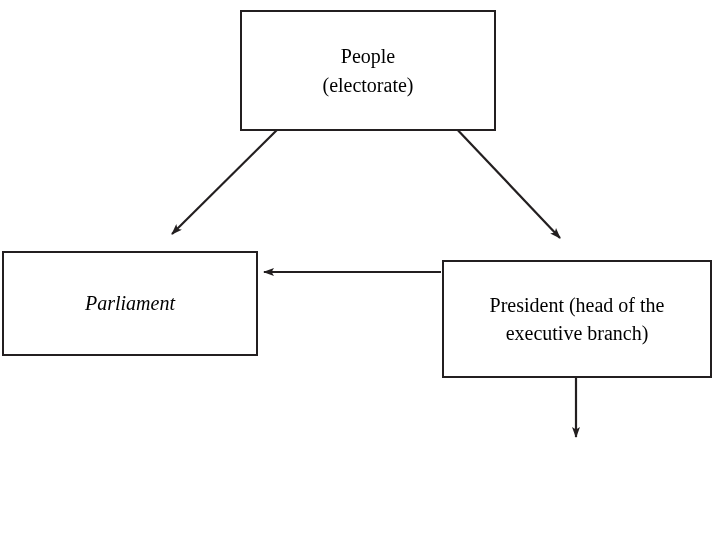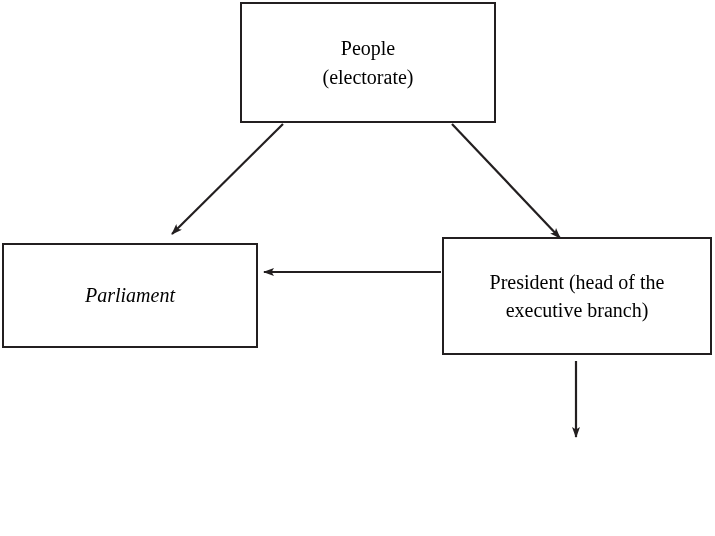--- a/index.html
+++ b/index.html
@@ -24,24 +24,25 @@
     display: flex;
     align-items: center;
     justify-content: center;
     text-align: center;
     color: #000000;
     font-size: 20px;
     line-height: 1.42;
     font-family: "Liberation Serif", "DejaVu Serif", serif;
     white-space: pre-line;
     padding: 2px 6px;
+    margin-top: 8px;
   }
   #node-people   { left: 240px; top: 2px;   width: 256px; height: 121px; }
   #node-parliament { left: 2px;  top: 243px; width: 256px; height: 105px; font-style: italic; }
-  #node-president  { left: 442px; top: 237px; width: 270px; height: 118px; }
+  #node-president  { left: 442px; top: 252px; width: 270px; height: 118px; }
   #node-cabinet    { left: 444px; top: 443px; width: 268px; height: 86px; }
 
   #edges {
     position: absolute;
     left: 0;
     top: 0;
     width: 715px;
     height: 536px;
     pointer-events: none;
   }

